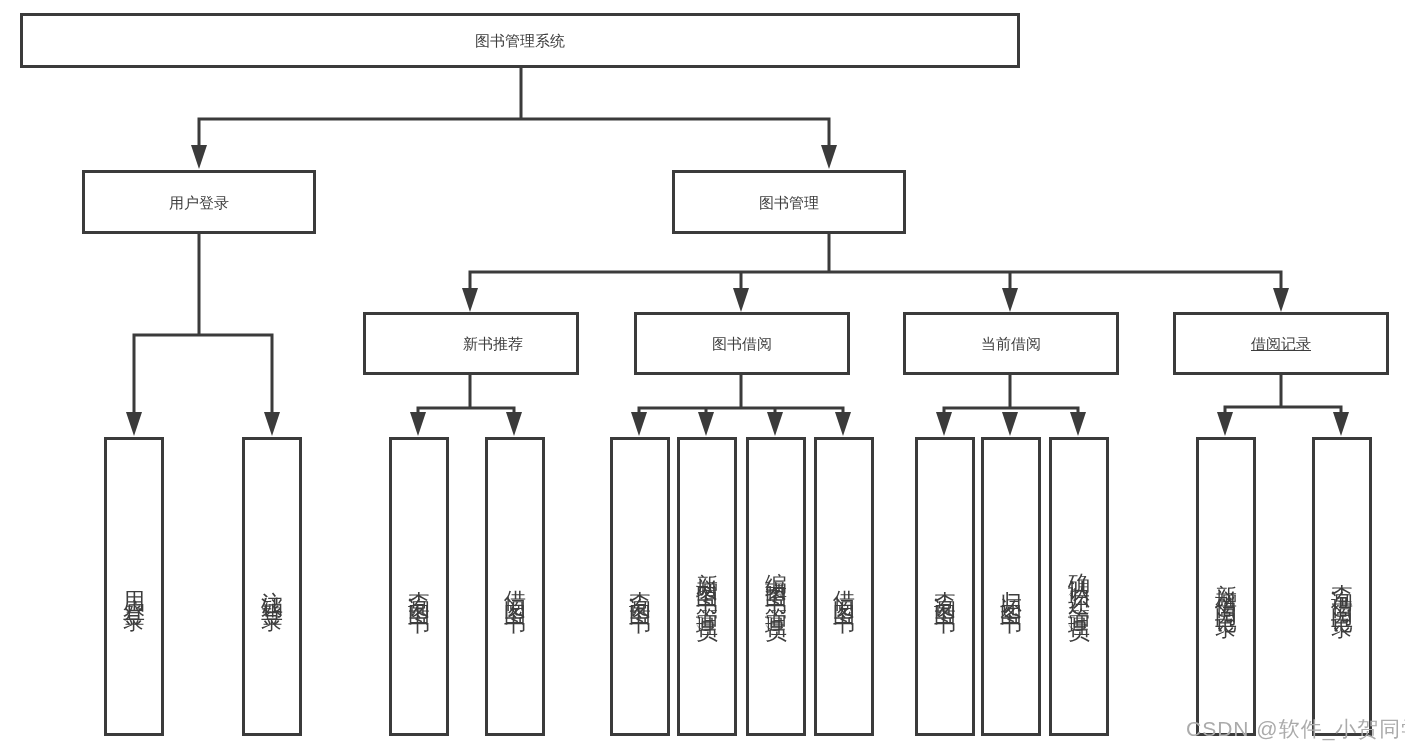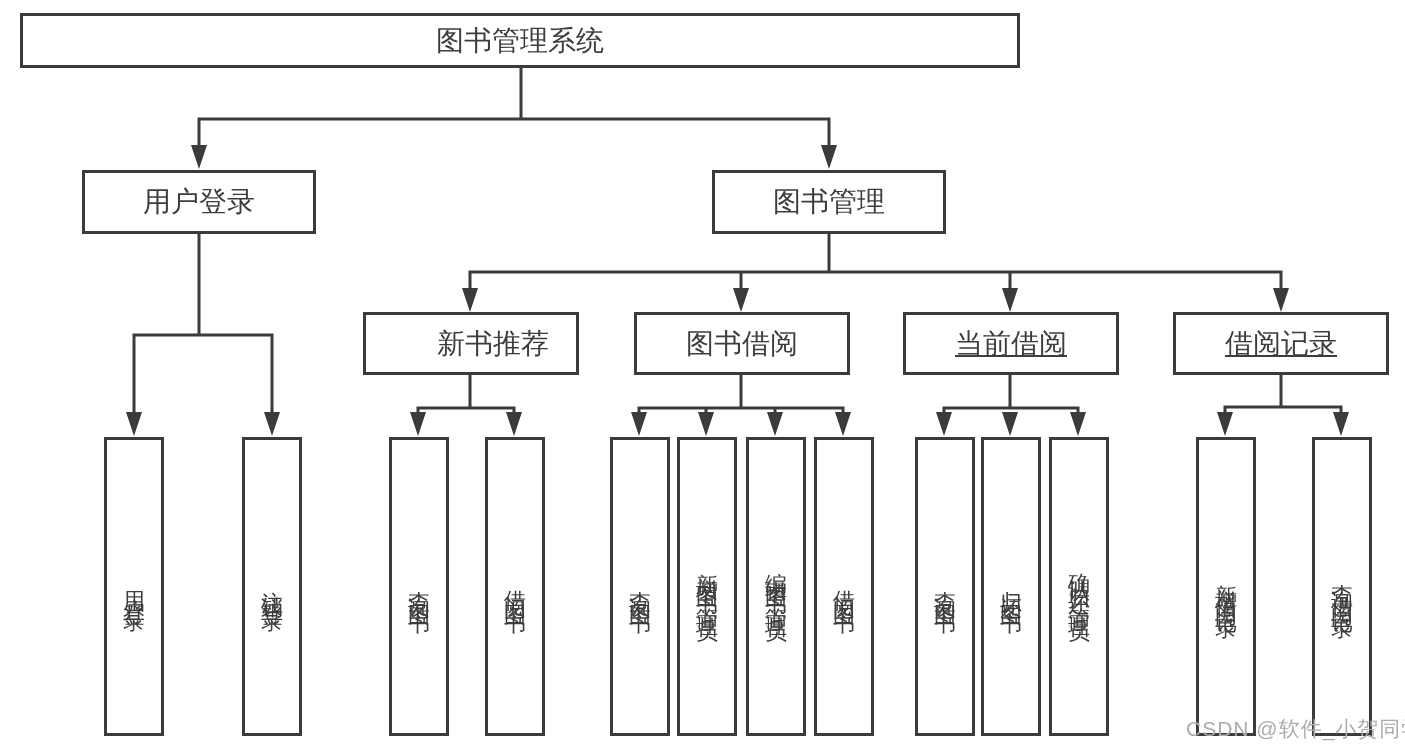--- a/index.html
+++ b/index.html
@@ -19,38 +19,38 @@
   .connectors{
     position:absolute;left:0;top:0;width:1405px;height:747px;
   }
   .node{
     position:absolute;
     box-sizing:border-box;
     border:3px solid var(--line);
     background:var(--bg);
     color:var(--text);
     display:flex;align-items:center;justify-content:center;
-    font-size:28px;
+    font-size:15px;
     line-height:1;
     text-align:center;
     white-space:nowrap;
   }
   .node.vertical{
     writing-mode:vertical-rl;
     font-size:22px;
     letter-spacing:7px;
     white-space:normal;
   }
   
   .n-root           {left:20px;  top:13px;  width:1000px; height:55px;}
   .n-user-login     {left:82px;  top:170px; width:234px;  height:64px;}
-  .n-book-mgmt      {left:712px; top:170px; width:234px;  height:64px;}
+  .n-book-mgmt      {left:672px; top:170px; width:234px;  height:64px;}
   .n-new-rec        {left:363px; top:312px; width:216px;  height:63px;padding-left:44px;}
   .n-book-borrow    {left:634px; top:312px; width:216px;  height:63px;text-align:right;}
-  .n-current-borrow {left:903px; top:312px; width:216px;  height:63px;text-decoration:underline;}
+  .n-current-borrow {left:903px; top:312px; width:216px;  height:63px;}
   .n-borrow-records {left:1173px;top:312px; width:216px;  height:63px;text-decoration:underline;}
   
   .lf{top:437px;height:299px;width:60px;}
   .l-login          {left:104px;}
   .l-logout         {left:242px;}
   .l-query1         {left:389px;}
   .l-borrow1        {left:485px;}
   .l-query2         {left:610px;}
   .l-add-book       {left:677px;}
   .l-edit-book      {left:746px;}

